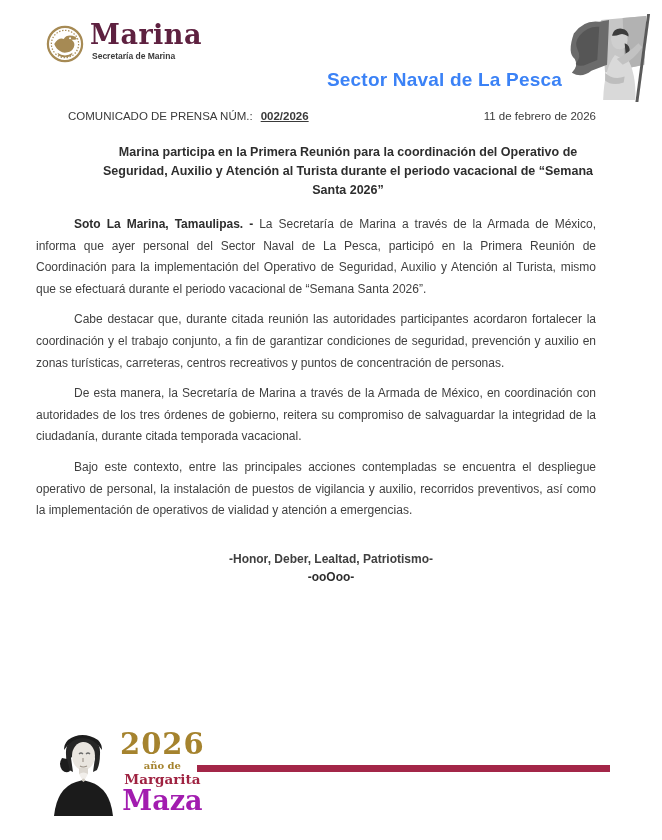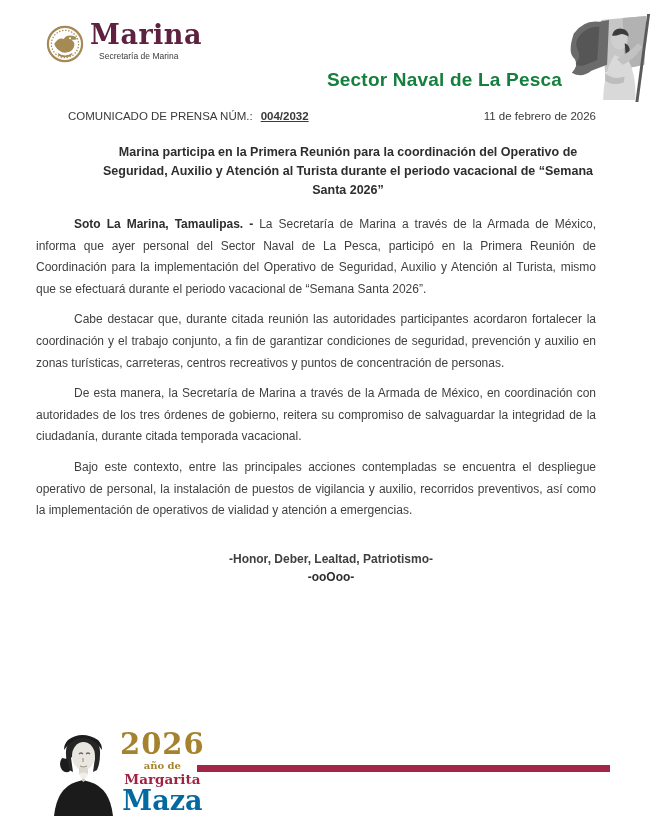--- a/index.html
+++ b/index.html
@@ -6,24 +6,24 @@
   html,body { width:662px; height:840px; background:#ffffff; overflow:hidden; }
   body { font-family:"Liberation Sans", sans-serif; color:#3d3d3d; position:relative; }
   .page { position:relative; width:662px; height:600px; background:#fff; }
 
   
   .header { position:relative; height:110px; }
   .logo-block { position:absolute; left:46px; top:20px; display:flex; align-items:flex-start; }
   .seal { width:38px; height:40px; margin-top:4px; }
   .logo-text { margin-left:6px; }
   .logo-title { font-family:"DejaVu Serif", serif; font-weight:bold; color:#5e2140; font-size:27px; line-height:30px; letter-spacing:0.5px; }
-  .logo-subtitle { font-size:8.5px; font-weight:normal; color:#3a3a3a; margin-top:1px; margin-left:9px; }
+  .logo-subtitle { font-size:8.5px; font-weight:bold; color:#3a3a3a; margin-top:1px; margin-left:2px; }
 
   .header-right { position:absolute; right:8px; top:14px; display:flex; align-items:center; }
-  .sector-title { font-size:19px; font-weight:bold; color:#15803d; margin-top:42px; margin-right:4px; letter-spacing:0.2px; }
+  .sector-title { font-size:19px; font-weight:bold; color:#3b82f6; margin-top:42px; margin-right:4px; letter-spacing:0.2px; }
   .flagwoman { width:88px; height:90px; }
 
   
   .meta-row { display:flex; justify-content:space-between; padding:0 66px 0 68px; margin-top:0px; font-size:11.5px; color:#3a3a3a; }
   .release-number { font-weight:bold; text-decoration:underline; margin-left:8px; }
 
   
   .doc-title { padding:0 66px 0 100px; margin-top:21px; font-size:12.5px; font-weight:bold; color:#2e2e2e; text-align:center; line-height:19px; }
   .doc-body { padding:0 66px 0 36px; margin-top:14px; }
   .doc-body p { font-size:12px; line-height:21.6px; text-align:justify; text-indent:38px; color:#3f3f3f; margin-bottom:9px; }
@@ -31,21 +31,21 @@
   .motto { margin-top:28px; text-align:center; font-weight:bold; font-size:12px; color:#404040; line-height:18px; }
   .separator { text-align:center; font-weight:bold; font-size:12px; color:#2e2e2e; line-height:18px; }
 
   
   .footer-badge { position:absolute; left:52px; top:728px; display:flex; align-items:center; }
   .maza-portrait { width:64px; height:88px; }
   .maza-text { text-align:center; margin-left:4px; line-height:1; }
   .maza-year { font-family:"DejaVu Serif", serif; font-weight:bold; font-size:29px; color:#a5832e; letter-spacing:1px; }
   .maza-caption { font-family:"DejaVu Serif", serif; font-weight:bold; font-size:10px; color:#a5832e; margin-top:2px; }
   .maza-first { font-family:"DejaVu Serif", serif; font-weight:bold; font-size:13.5px; color:#9f2241; margin-top:2px; }
-  .maza-last { font-family:"DejaVu Serif", serif; font-weight:bold; font-size:27px; color:#0369a1; margin-top:1px; }
+  .maza-last { font-family:"DejaVu Serif", serif; font-weight:bold; font-size:27px; color:#a21caf; margin-top:1px; }
   .footer-rule { position:absolute; left:197px; top:765px; width:413px; height:7px; background:#a32648; }
 </style>
 </head>
 <body>
 
 <div class="page">
 
   <div class="header">
     <div class="logo-block">
       <svg class="seal" viewBox="0 0 60 62">
@@ -78,21 +78,21 @@
         <path d="M60 30 q6 2 5 9 l-4 2z" fill="#3c3c3c"></path>
         <path d="M38 88 q1 -32 12 -46 q6 4 12 2 q10 16 9 44z" fill="#d9d9d9"></path>
         <path d="M52 46 q12 -6 22 -16 l4 4 q-8 12 -20 18z" fill="#c2c2c2"></path>
         <path d="M40 60 q8 8 20 4 l-1 6 q-12 4 -19 -2z" fill="#bdbdbd"></path>
       </svg>
     </div>
   </div>
 
   <div class="meta-row">
     <div>
-      <span>COMUNICADO DE PRENSA NÚM.:</span><span class="release-number">004/2032</span>
+      <span>COMUNICADO DE PRENSA NÚM.:</span><span class="release-number">002/2026</span>
     </div>
     <div>11 de febrero de 2026</div>
   </div>
 
   <div class="doc-title">Marina participa en la Primera Reunión para la coordinación del Operativo de Seguridad, Auxilio y Atención al Turista durante el periodo vacacional de “Semana Santa 2026”</div>
 
   <div class="doc-body">
     <p><b>Soto La Marina, Tamaulipas. -</b><span> La Secretaría de Marina a través de la Armada de México, informa que ayer personal del Sector Naval de La Pesca, participó en la Primera Reunión de Coordinación para la implementación del Operativo de Seguridad, Auxilio y Atención al Turista, mismo que se efectuará durante el periodo vacacional de “Semana Santa 2026”.</span></p>
     <p><b></b><span>Cabe destacar que, durante citada reunión las autoridades participantes acordaron fortalecer la coordinación y el trabajo conjunto, a fin de garantizar condiciones de seguridad, prevención y auxilio en zonas turísticas, carreteras, centros recreativos y puntos de concentración de personas.</span></p>
     <p><b></b><span>De esta manera, la Secretaría de Marina a través de la Armada de México, en coordinación con autoridades de los tres órdenes de gobierno, reitera su compromiso de salvaguardar la integridad de la ciudadanía, durante citada temporada vacacional.</span></p>

